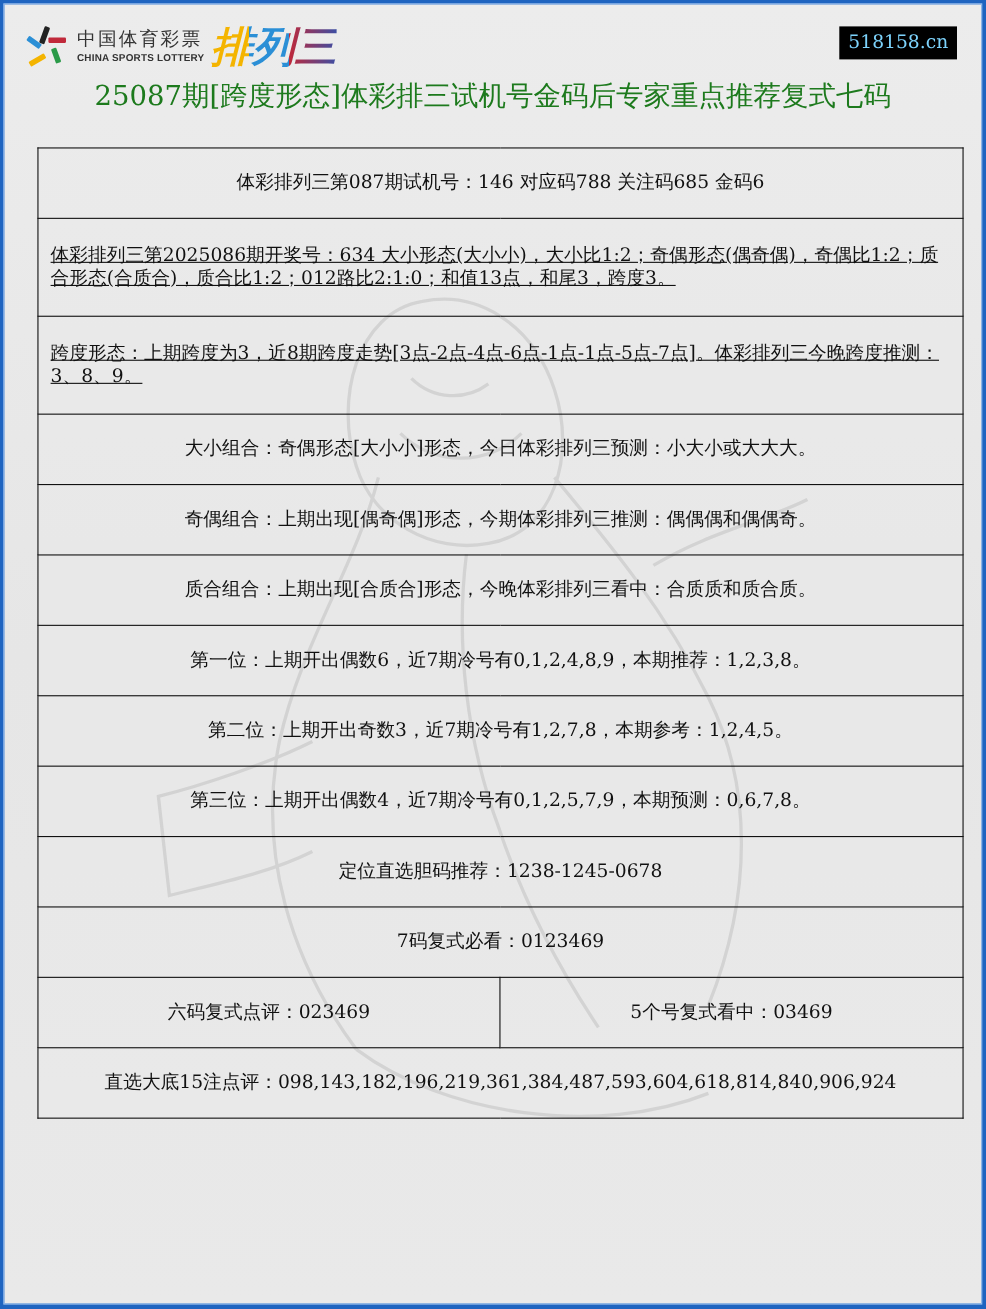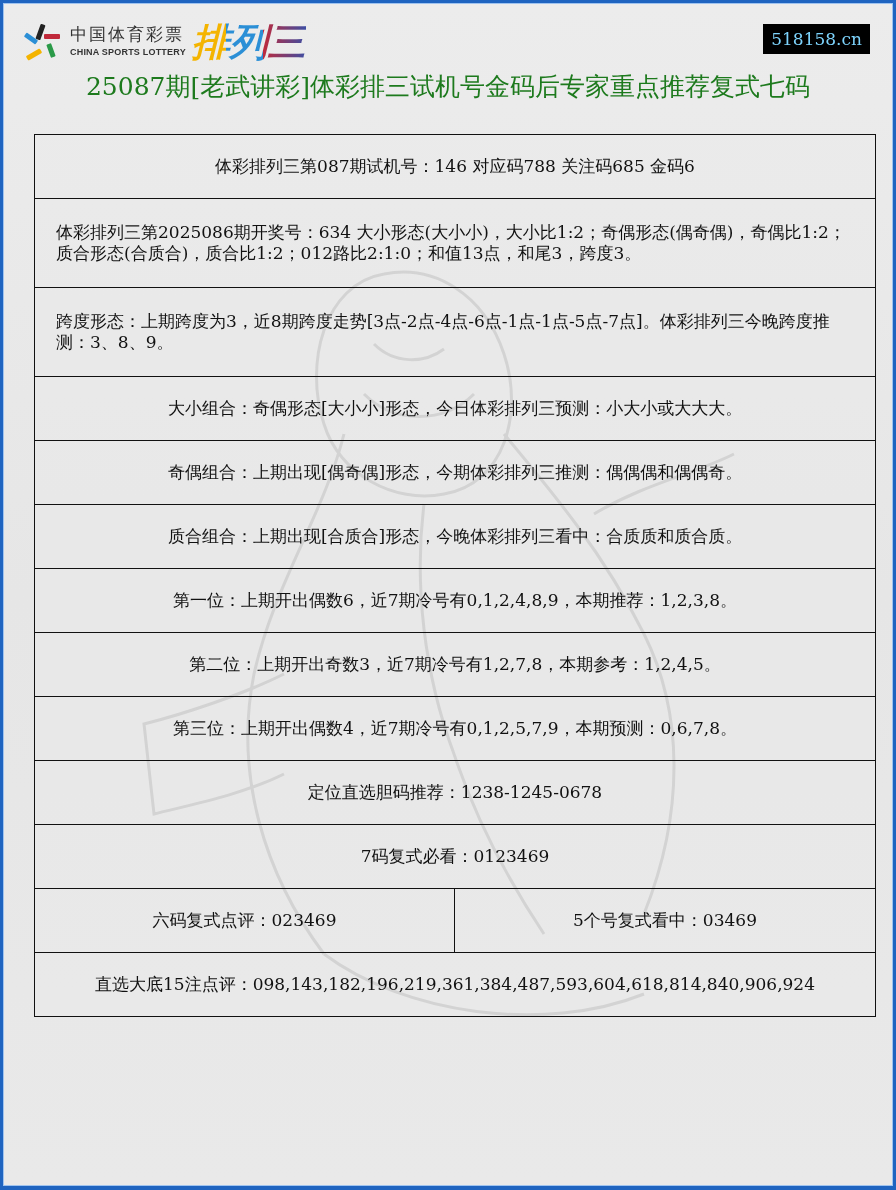--- a/index.html
+++ b/index.html
@@ -18,21 +18,21 @@
   }
   .watermark {
     position: absolute; left: 120px; top: 250px; width: 660px; height: 820px;
     pointer-events: none; opacity: 0.35;
   }
   .header { position: absolute; left: 0; top: 0; width: 100%; height: 110px; }
   .logo { position: absolute; left: 18px; top: 18px; display: flex; align-items: center; }
   .logo-mark { width: 42px; height: 40px; position: relative; }
   .logo-mark span { position: absolute; display: block; height: 5px; border-radius: 1px; }
   .logo-text { margin-left: 6px; display: flex; flex-direction: column; }
-  .logo-cn { font-family: Liberation Mono, monospace; font-size: 17px; color: #333; letter-spacing: 2px; line-height: 20px; }
+  .logo-cn { font-family: Liberation Serif, serif; font-size: 17px; color: #333; letter-spacing: 2px; line-height: 20px; }
   .logo-en { font-family: "Liberation Sans", sans-serif; font-size: 9px; font-weight: bold; color: #333; letter-spacing: 0.2px; line-height: 12px; }
   .logo-p3 { margin-left: 6px; font-family: "DejaVu Sans", sans-serif; font-weight: bold; font-style: italic; font-size: 38px; line-height: 38px;
     background: linear-gradient(90deg, #f4b400 0%, #f4b400 30%, #2b8fd6 30%, #2b8fd6 62%, #c0293a 62%, #3d4ea3 100%);
     -webkit-background-clip: text; background-clip: text; color: transparent; }
   .site-badge {
     position: absolute; right: 22px; top: 20px;
     background: #000; color: #7dd3fc;
     font-family: "DejaVu Serif", serif; font-size: 17px;
     padding: 3px 8px; line-height: 24px;
   }
@@ -45,21 +45,21 @@
     position: absolute; left: 30px; top: 130px; width: 841px;
     border-collapse: collapse; table-layout: fixed;
   }
   table.info td {
     border: 1px solid #111;
     color: #111; font-size: 17px; line-height: 21px;
     text-align: center; vertical-align: middle;
     padding: 0 4px;
     background: rgba(236,236,236,0.35);
   }
-  table.info td.left { text-align: left; padding: 0 21px; }
+  table.info td.left { text-align: left; padding: 0 11px; text-decoration: underline; }
   tr.h64 td { height: 63px; }
   tr.h88 td { height: 88px; }
 </style>
 </head>
 <body>
 
 <div class="frame">
 
   <svg class="watermark" viewBox="0 0 660 820">
     <g fill="none" stroke="#8a8a8a" stroke-width="3">
@@ -84,21 +84,21 @@
         <span style="left:4px;top:30px;width:16px;background:#f4b400;transform:rotate(-30deg);"></span>
         <span style="left:22px;top:26px;width:14px;background:#2a9a48;transform:rotate(70deg);"></span>
       </div>
       <div class="logo-text">
         <span class="logo-cn">中国体育彩票</span>
         <span class="logo-en">CHINA SPORTS LOTTERY</span>
       </div>
       <span class="logo-p3">排列三</span>
     </div>
     <div class="site-badge">518158.cn</div>
-    <div class="title">25087期[老武讲彩]体彩排三试机号金码后专家重点推荐复式七码</div>
+    <div class="title">25087期[跨度形态]体彩排三试机号金码后专家重点推荐复式七码</div>
   </div>
 
   <table class="info">
     <colgroup>
         <col style="width:420px">
         <col style="width:421px">
       </colgroup>
     <tbody>
         <tr class="h64">
       <td colspan="2">体彩排列三第087期试机号：146 对应码788 关注码685 金码6</td>

